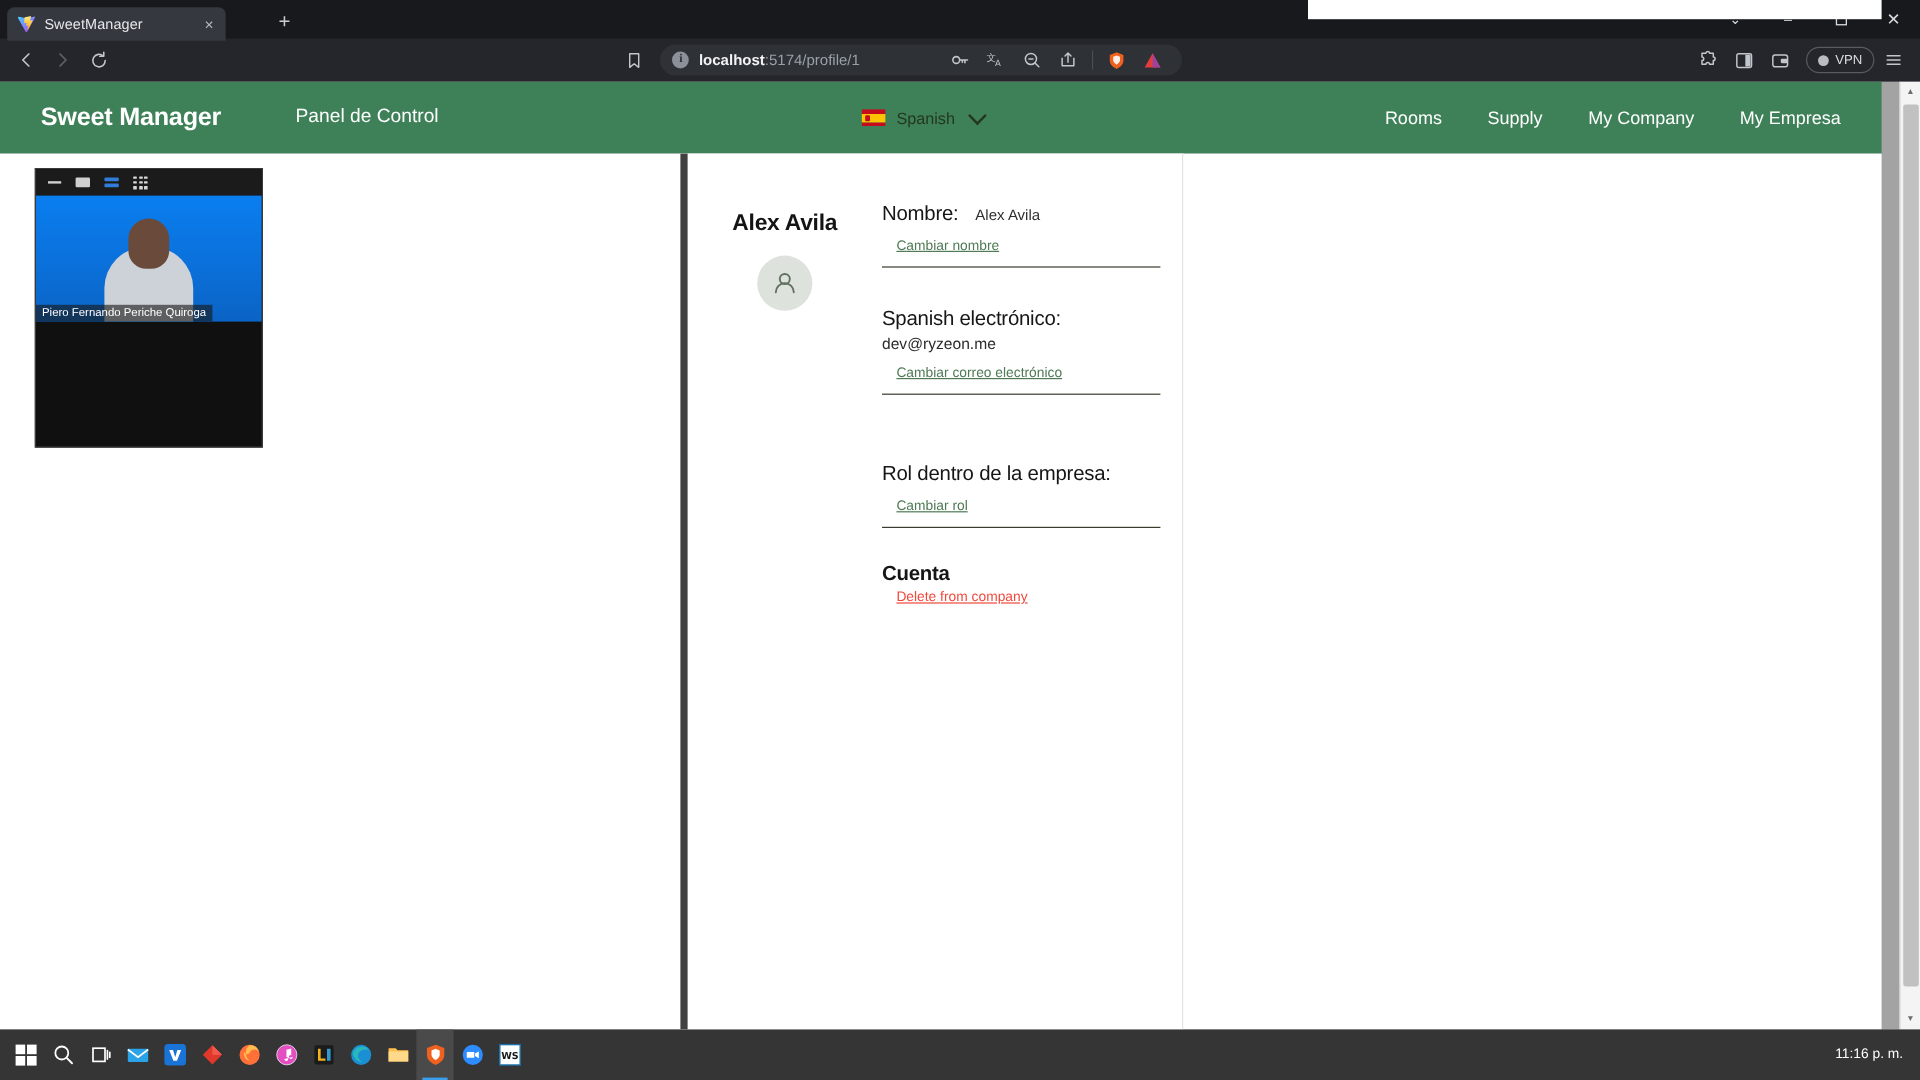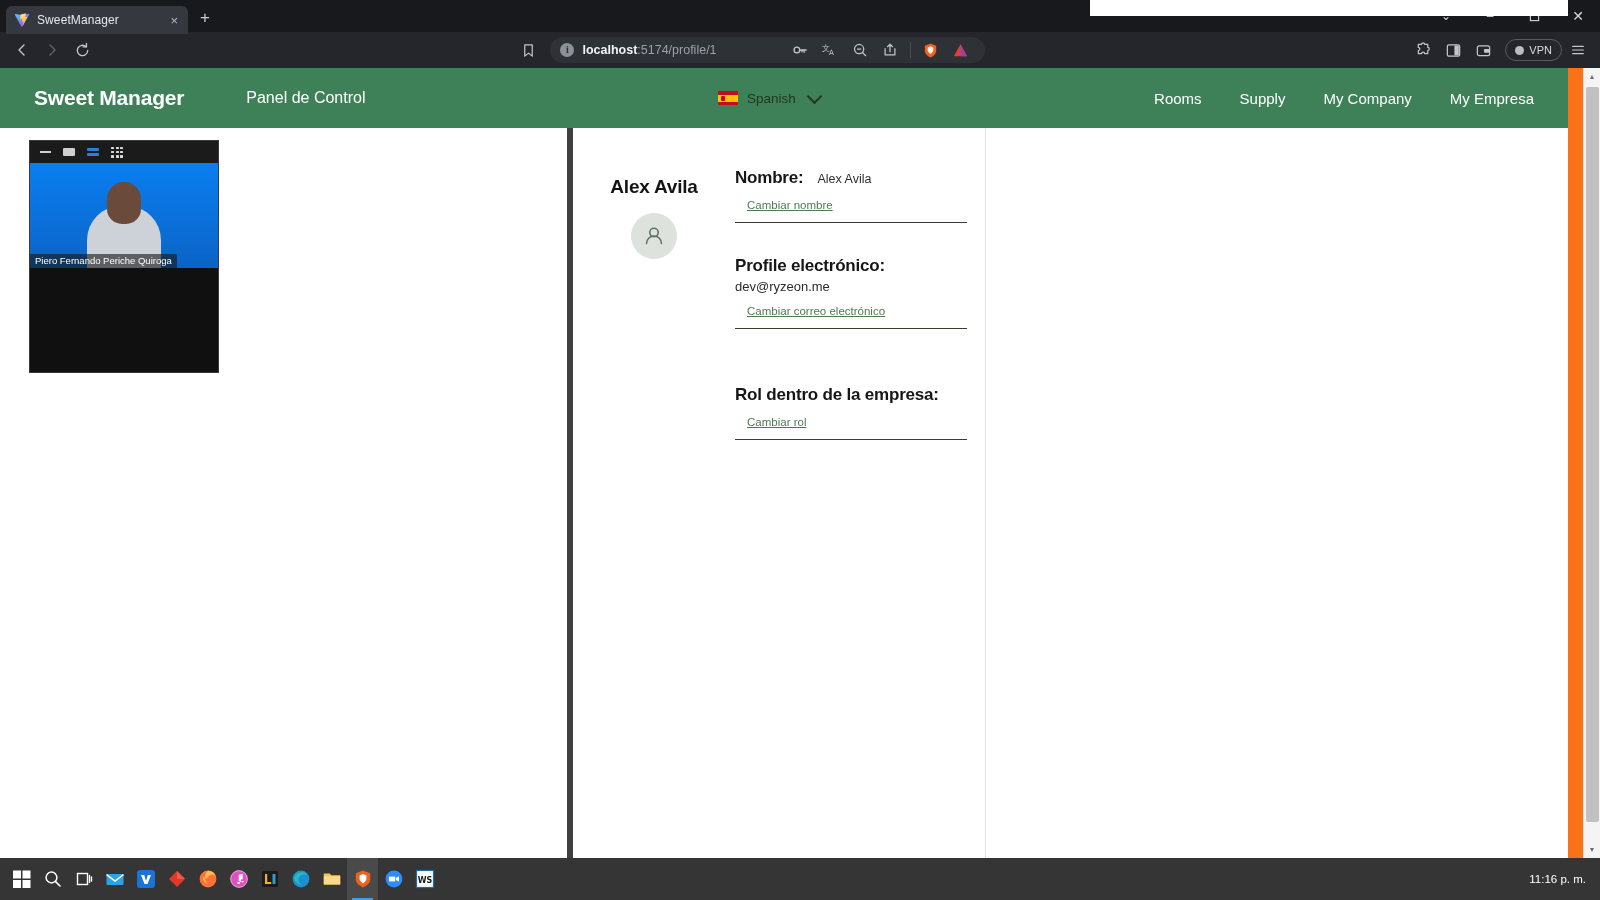--- a/index.html
+++ b/index.html
@@ -9,21 +9,21 @@
     background: #ffffff;
     -webkit-font-smoothing: antialiased;
   }
 
   
   .browser { width: 1600px; height: 858px; background: #1c1f23; position: relative; }
 
   
   .tabstrip {
     height: 32px; background: #17191c; display: flex; align-items: flex-end;
-    padding-left: 6px; position: relative;
+    padding-left: 6px; position: relative; gap: 32px;
   }
   .tab {
     height: 28px; width: 182px; background: #35393f; border-radius: 6px 6px 0 0;
     display: flex; align-items: center; padding: 0 8px; gap: 7px;
     position: relative; top: 2px;
   }
   .tab-favicon { width: 16px; height: 16px; flex: none; position: relative; }
   .tab-title {
     color: #e6e8ea; font-size: 12px; white-space: nowrap; overflow: hidden;
     text-overflow: ellipsis; flex: 1; letter-spacing: .1px;
@@ -69,21 +69,21 @@
   .vpn-pill {
     display: flex; align-items: center; gap: 5px; height: 22px; padding: 0 9px;
     border: 1px solid #565a61; border-radius: 11px; color: #d9dce0; font-size: 11px;
     margin-left: 6px;
   }
   .vpn-dot { width: 9px; height: 9px; border-radius: 50%; background: #b9bdc3; flex: none; }
 
   
   .viewport {
     position: absolute; left: 0; top: 68px; width: 1600px; height: 790px;
-    background: #f97316; overflow: hidden;
+    background: #a3a3a3; overflow: hidden;
   }
 
   
   .app-header {
     height: 60px; background: #3e8158; display: flex; align-items: center;
     width: 1568px; padding: 0 34px; position: relative;
   }
   .brand { color: #fff; font-size: 21px; font-weight: bold; letter-spacing: -.2px; }
   .panel-label { color: #ffffff; font-size: 16px; margin-left: 62px; }
   .lang-select {
@@ -117,21 +117,21 @@
   .id-col { width: 162px; text-align: center; padding-top: 8px; }
   .person-name { font-size: 19px; font-weight: bold; color: #141414; letter-spacing: -.2px; }
   .avatar {
     width: 46px; height: 46px; border-radius: 50%; background: #dde2dd;
     margin: 15px auto 0; display: flex; align-items: center; justify-content: center;
   }
   .fields { flex: 1; padding-right: 18px; }
   .field { position: relative; }
   .field.with-rule { border-bottom: 1px solid #3b3b2e; padding-bottom: 9px; }
   .fl-head { display: flex; align-items: baseline; gap: 14px; }
-  .fl-title { font-size: 17px; font-weight: bold; color: #161616; letter-spacing: -.2px; }
+  .fl-title { font-size: 17px; font-weight: normal; color: #161616; letter-spacing: -.2px; }
   .fl-value-inline { font-size: 12.5px; color: #2f2f2f; }
   .fl-value { font-size: 13px; color: #2b2b2b; margin-top: 3px; }
   .fl-link {
     display: inline-block; font-size: 11.5px; color: #4f7a55; text-decoration: underline;
     margin-top: 11px;
     margin-left: 12px;
   }
   .fl-link.danger { color: #f0493c; margin-top: 4px; }
   .gap-lg { height: 33px; }
   .gap-md { height: 28px; }
@@ -404,40 +404,44 @@
                 <span class="fl-title">Nombre:</span>
                 <span class="fl-value-inline">Alex Avila</span>
               </div>
               <a class="fl-link" href="#">Cambiar nombre</a>
             </div>
 
             <div class="gap-lg"></div>
 
             <div class="field with-rule">
               <div class="fl-head">
-                <span class="fl-title">Profile electrónico:</span>
+                <span class="fl-title">Spanish electrónico:</span>
               </div>
               <div class="fl-value">dev@ryzeon.me</div>
               <a class="fl-link" href="#">Cambiar correo electrónico</a>
             </div>
 
             <div class="gap-md"></div>
 
 
             <div class="gap-md"></div>
 
             <div class="field with-rule">
               <div class="fl-head">
                 <span class="fl-title">Rol dentro de la empresa:</span>
               </div>
               <a class="fl-link" href="#">Cambiar rol</a>
             </div>
 
             <div class="gap-md"></div>
 
+            <div class="field">
+              <div class="acct-title">Cuenta</div>
+              <a class="fl-link danger" href="#">Delete from company</a>
+            </div>
 
           </div>
         </div>
       </div>
     </div>
 
     <div class="pscroll">
       <div class="arr">▲</div>
       <div class="thumb"></div>
       <div class="arr" style="position:absolute;bottom:0;left:0;right:0;">▼</div>

